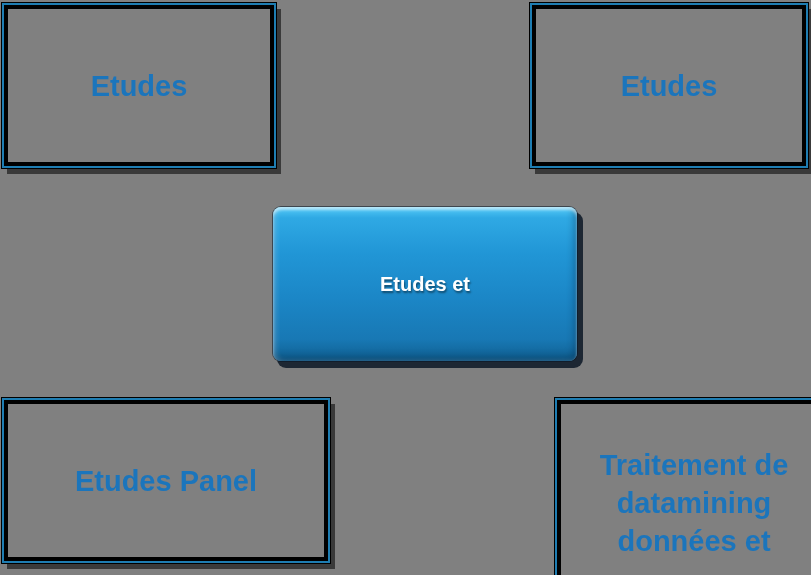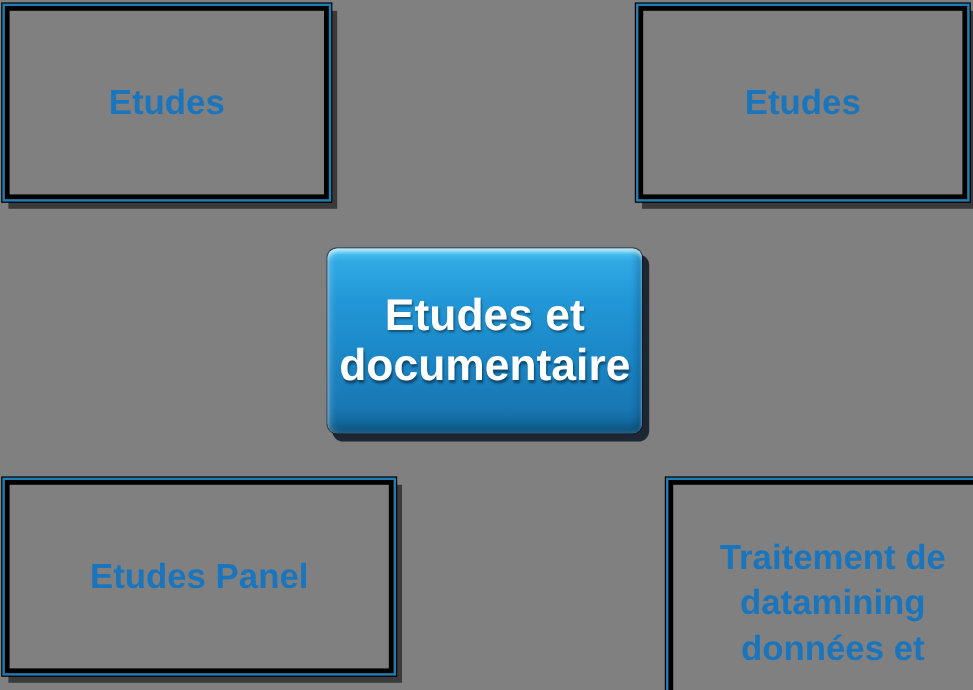--- a/index.html
+++ b/index.html
@@ -40,21 +40,21 @@
   .box-tl { left: 4px;   top: 5px;   width: 270px; height: 161px; line-height: 50px; }
   .box-tr { left: 532px; top: 5px;   width: 274px; height: 161px; line-height: 50px; }
   .box-bl { left: 4px;   top: 400px; width: 324px; height: 161px; line-height: 40px; }
   .box-br { left: 532px; top: 400px; width: 274px; height: 206px; line-height: 38px; margin-left: 25px; }
 
   
   .center-box {
     position: absolute;
     left: 273px;
     top: 207px;
-    width: 262px;
+    width: 304px;
     height: 154px;
     box-sizing: border-box;
     border-radius: 8px;
     background: linear-gradient(180deg,
       #55CBF8 0%,
       #2FA9E4 7%,
       #2196D6 30%,
       #1B86C6 60%,
       #1878B4 86%,
       #0F5F90 100%);
@@ -63,21 +63,21 @@
       5px 6px 0 1px rgba(12,24,38,0.85),
       inset 0 3px 3px rgba(255,255,255,0.55),
       inset 3px 0 5px rgba(255,255,255,0.22),
       inset -3px -4px 7px rgba(0,40,70,0.38);
     display: flex;
     flex-direction: column;
     align-items: center;
     justify-content: center;
     text-align: center;
     color: #FFFFFF;
-    font-size: 37px;
+    font-size: 20px;
     font-weight: bold;
     line-height: 42px;
     text-shadow: 1px 2px 2px rgba(0,0,0,0.45);
   }
   .center-box .line { display: block; }
 </style>
 </head>
 <body>
 
 <div id="canvas">
@@ -85,21 +85,20 @@
   <div class="gray-box box-tl">
     <span class="line">Etudes</span>
   </div>
 
   <div class="gray-box box-tr">
     <span class="line">Etudes</span>
   </div>
 
   <div class="center-box">
     <span class="line">Etudes et</span>
-    <span class="line">documentaire</span>
   </div>
 
   <div class="gray-box box-bl">
     <span class="line">Etudes Panel</span>
   </div>
 
   <div class="gray-box box-br">
     <span class="line">Traitement de</span>
     <span class="line">datamining</span>
     <span class="line">données et</span>

